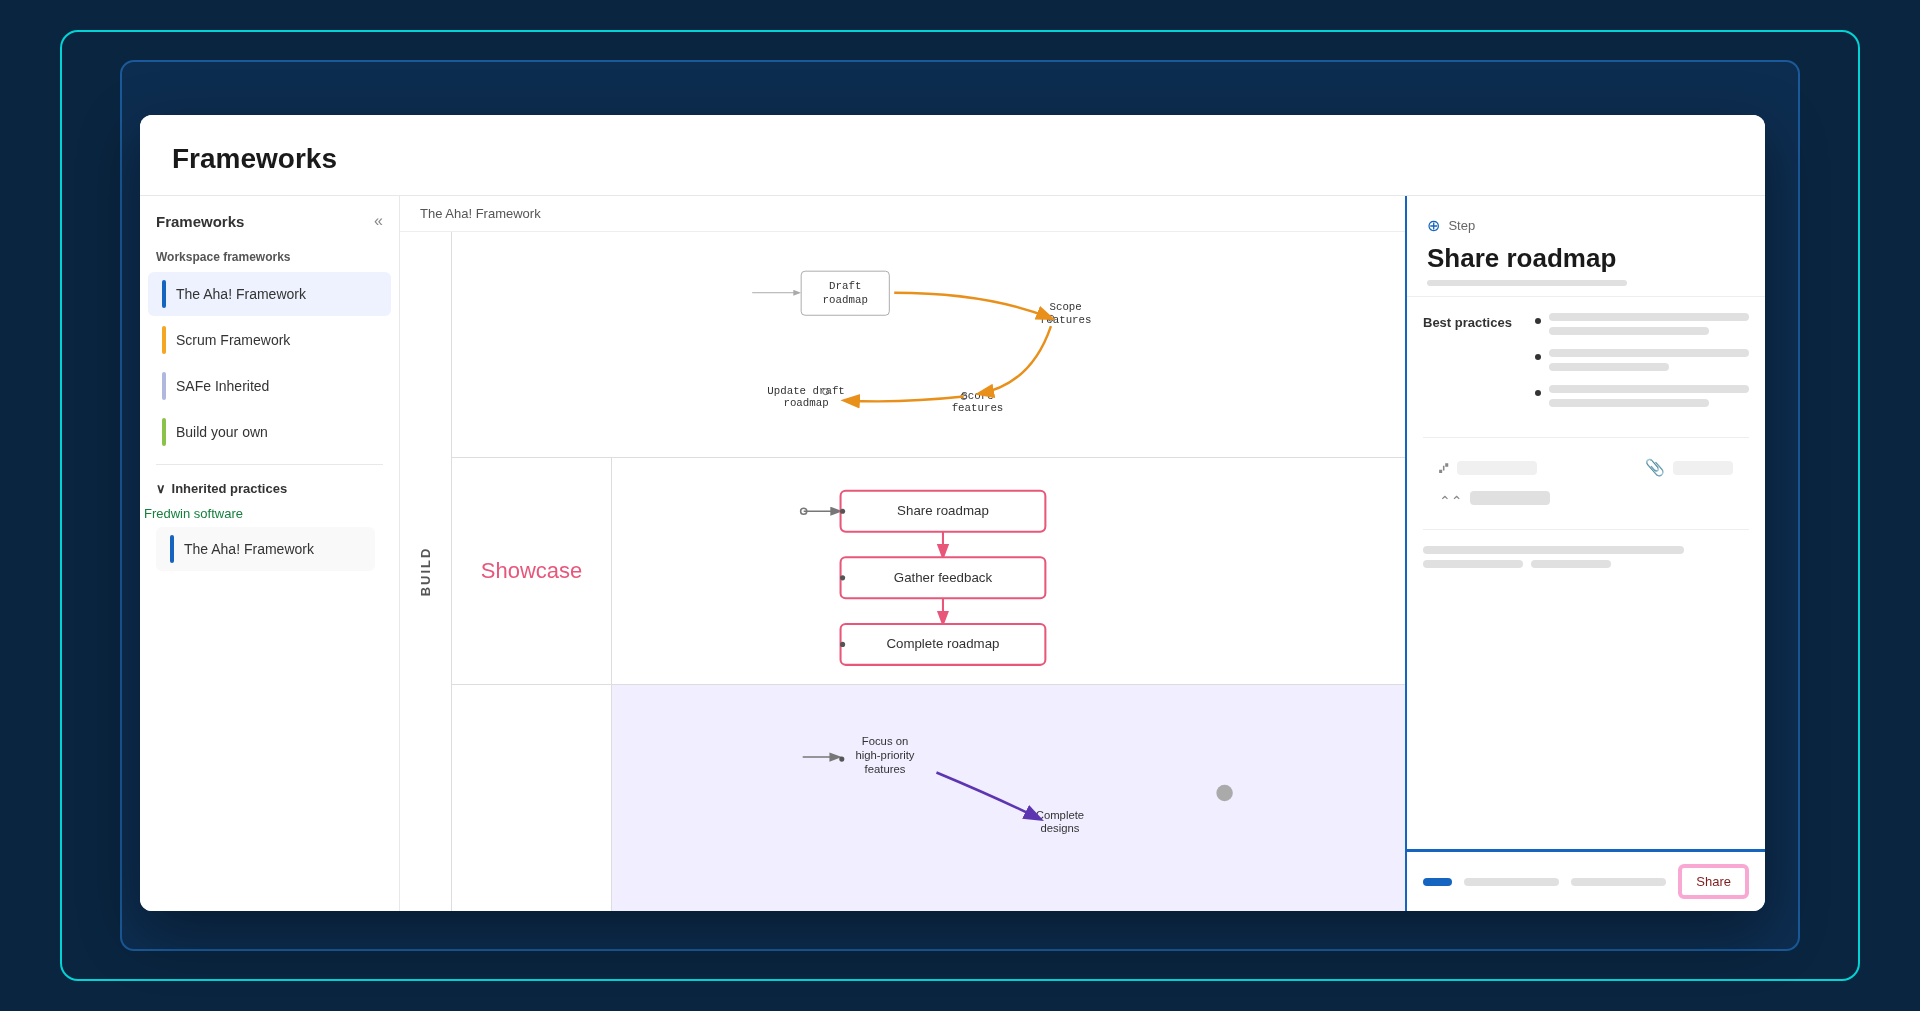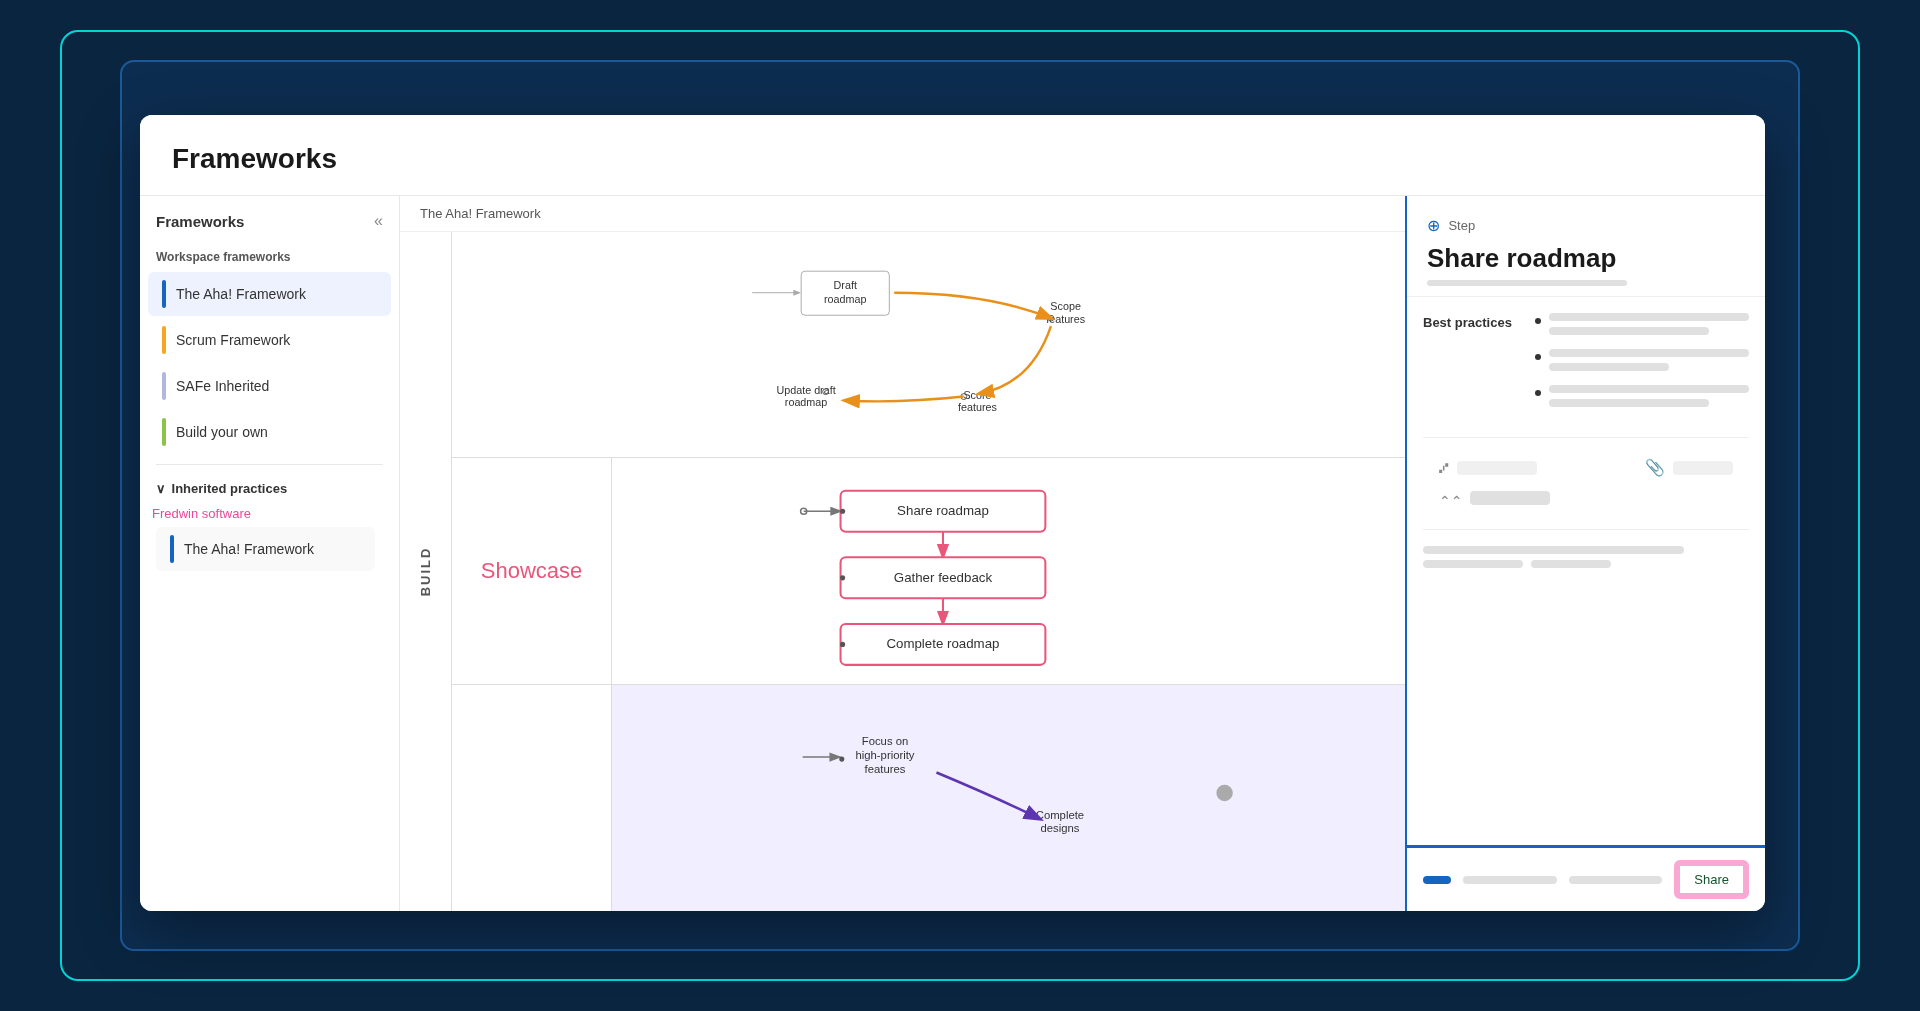--- a/index.html
+++ b/index.html
@@ -129,23 +129,23 @@
       display: flex;
       align-items: center;
       gap: 6px;
       padding: 6px 16px;
       font-size: 13px;
       font-weight: 600;
       color: #333;
       cursor: pointer;
     }
     .inherited-link {
-      color: #ec4899;
-      font-size: 13px;
-      padding: 4px 12px;
+      color: #15803d;
+      font-size: 13px;
+      padding: 4px 4px;
       cursor: pointer;
       text-decoration: none;
       display: block;
     }
     .inherited-item {
       display: flex;
       align-items: center;
       padding: 8px 14px;
       margin: 2px 24px 2px 16px;
       border-radius: 6px;
@@ -318,25 +318,25 @@
       background: #e0e0e0;
       border-radius: 4px;
       flex: 1;
     }
     .footer-bar.active {
       background: #1565c0;
       flex: 0.3;
     }
     .share-btn {
       background: none;
-      border: 6px solid #f9a8d4;
+      border: 4px solid #f9a8d4;
       border-radius: 6px;
       padding: 6px 14px;
       font-size: 13px;
-      color: #14532d;
+      color: #7f1d1d;
       cursor: pointer;
     }
   </style>
 </head>
 <body>
 
 <div class="bg-card-1"></div>
 <div class="bg-card-2"></div>
 
 <div class="main-window">
@@ -394,21 +394,21 @@
 
           <div style="width:52px;flex-shrink:0;border-right:1px solid #ddd;display:flex;align-items:center;justify-content:center;">
             <span class="row-label-rotated build-label">BUILD</span>
           </div>
 
           <div style="flex:1;display:flex;flex-direction:column;position:relative;">
 
             <div style="height:33.33%;border-bottom:1px solid #ddd;display:flex;position:relative;">
 
 
-              <div style="flex:1;position:relative;">
+              <div style="flex:1;position:relative;font-family:Liberation Mono, monospace;">
                 <svg width="100%" height="100%" viewBox="0 0 560 230">
 
                   <rect x="150" y="40" width="90" height="45" rx="4" fill="white" stroke="#aaa" stroke-width="1"></rect>
                   <text x="195" y="58" text-anchor="middle" font-size="11" fill="#333">Draft</text>
                   <text x="195" y="72" text-anchor="middle" font-size="11" fill="#333">roadmap</text>
 
                   <text x="420" y="80" text-anchor="middle" font-size="11" fill="#333">Scope</text>
                   <text x="420" y="93" text-anchor="middle" font-size="11" fill="#333">features</text>
                   <circle cx="405" cy="88" r="3" fill="none" stroke="#555" stroke-width="1"></circle>
 

